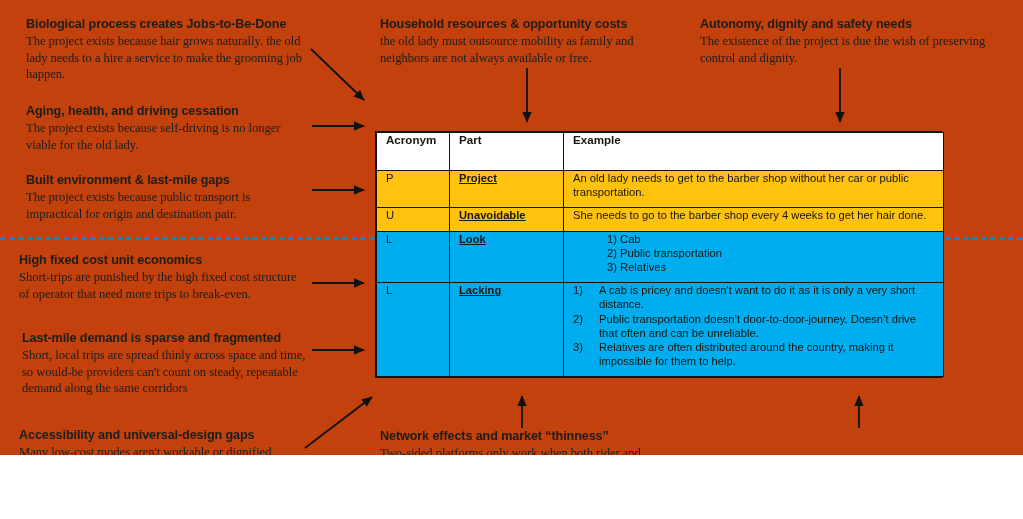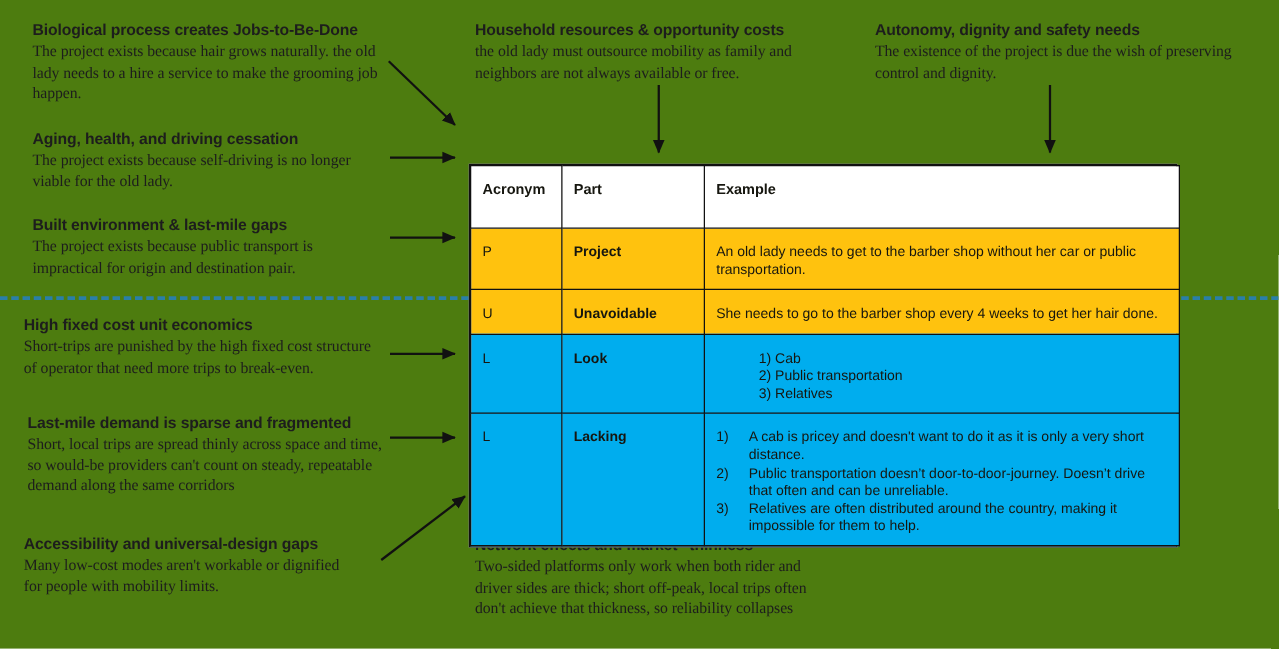--- a/index.html
+++ b/index.html
@@ -7,23 +7,23 @@
     padding: 0;
     background: #ffffff;
   }
   body {
     font-family: "Liberation Sans", sans-serif;
     color: #1a1a1a;
   }
   #canvas {
     position: relative;
     width: 1023px;
-    height: 519px;
+    height: 455px;
     overflow: hidden;
-    background: #4d7c0f;
+    background: #c2410c;
   }
 
   
   .note {
     position: absolute;
     font-size: 12.6px;
     line-height: 16.4px;
     color: #1d1d1d;
     letter-spacing: -0.05px;
   }
@@ -70,40 +70,40 @@
   }
   table.pull-table {
     border-collapse: collapse;
     width: 100%;
     table-layout: fixed;
   }
   table.pull-table th,
   table.pull-table td {
     border: 1.5px solid #111111;
     vertical-align: top;
-    padding: 12px 9px 8px 9px;
+    padding: 0 9px 8px 9px;
     font-size: 11.2px;
     line-height: 14.2px;
     color: #16160f;
     text-align: left;
   }
   table.pull-table th {
     font-weight: bold;
     font-size: 11.6px;
     background: #ffffff;
     height: 29px;
   }
   col.c-acronym { width: 73px; }
   col.c-part    { width: 114px; }
   col.c-example { width: 380px; }
 
   tr.row-yellow td { background: #FFC20E; }
   tr.row-blue   td { background: #00ADEE; }
 
-  td.cell-part { font-weight: bold; }
+  td.cell-part { font-weight: bold; text-decoration: underline; }
   td.cell-acronym { font-weight: normal; }
 
   .plain-list { display: block; margin-left: 34px; }
   .plain-list span { display: block; }
 
   .num-list {
     display: block;
   }
   .num-list .li {
     display: flex;

